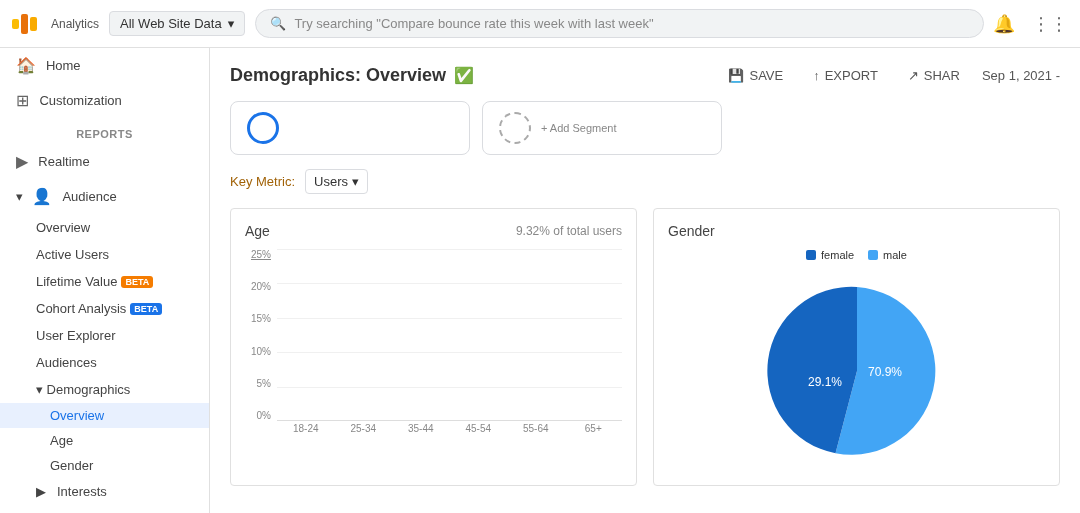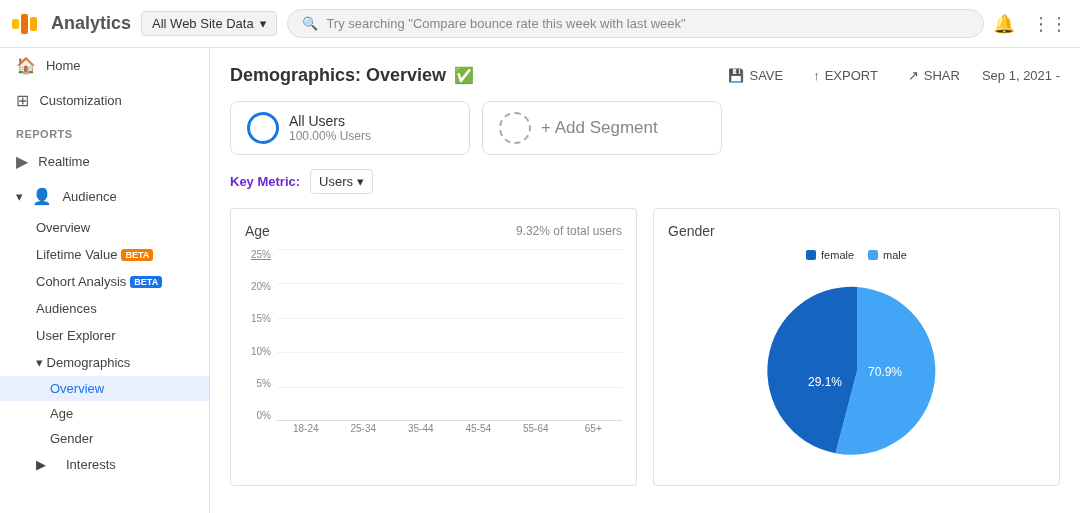--- a/index.html
+++ b/index.html
@@ -9,21 +9,21 @@
     .top-nav {
       display: flex; align-items: center; height: 48px;
       background: #fff; border-bottom: 1px solid #e0e0e0;
       padding: 0 12px; gap: 10px; flex-shrink: 0;
     }
     .logo-icon { display: flex; align-items: center; gap: 2px; }
     .logo-bar { width: 7px; border-radius: 2px; }
     .logo-bar-1 { height: 14px; background: #f9ab00; }
     .logo-bar-2 { height: 20px; background: #e8710a; }
     .logo-bar-3 { height: 10px; background: #fbbc04; }
-    .logo-text { font-size: 18px; font-weight: 700; color: #555; margin-left: 4px; }
+    .logo-text { font-size: 12px; font-weight: 400; color: #555; margin-left: 4px; }
     .property-selector {
       display: flex; align-items: center; background: #f1f3f4;
       border: 1px solid #dadce0; border-radius: 4px; padding: 4px 10px;
       font-size: 13px; cursor: pointer; gap: 6px; color: #333;
     }
     .search-bar {
       flex: 1; display: flex; align-items: center; background: #f1f3f4;
       border: 1px solid #dadce0; border-radius: 20px; padding: 6px 14px; gap: 8px;
       color: #888; font-size: 13px;
     }
@@ -33,21 +33,21 @@
     
     .main-layout { display: flex; flex: 1; overflow: hidden; }
 
     
     .sidebar { width: 210px; background: #fff; border-right: 1px solid #e0e0e0; overflow-y: auto; flex-shrink: 0; }
     .sidebar-item {
       display: flex; align-items: center; padding: 8px 16px; gap: 10px;
       cursor: pointer; color: #444; font-size: 13px;
     }
     .sidebar-item .icon { font-size: 16px; color: #666; }
-    .sidebar-section-label { font-size: 11px; color: #888; padding: 10px 16px 4px; font-weight: 600; text-transform: uppercase; letter-spacing: 0.5px; }
+    .sidebar-section-label { font-size: 11px; color: #888; padding: 10px 16px 4px; font-weight: 600; text-transform: uppercase; letter-spacing: 0.5px; text-align: center; }
     .sidebar-sub-item {
       display: flex; align-items: center; padding: 6px 16px 6px 36px;
       cursor: pointer; color: #444; font-size: 13px;
     }
     .sidebar-sub-sub-item {
       display: flex; align-items: center; padding: 5px 16px 5px 50px;
       cursor: pointer; color: #444; font-size: 13px;
     }
     .sidebar-sub-sub-item.active { color: #1a73e8; background: #e8f0fe; }
     .badge-beta { font-size: 9px; background: #f57c00; color: #fff; padding: 1px 4px; border-radius: 3px; margin-left: 4px; font-weight: 700; }
@@ -74,25 +74,25 @@
     }
     .segment-circle {
       width: 32px; height: 32px; border-radius: 50%; border: 3px solid #1a73e8;
       display: flex; align-items: center; justify-content: center;
     }
     .segment-circle-empty {
       width: 32px; height: 32px; border-radius: 50%; border: 2px dashed #aaa;
     }
     .segment-name { font-size: 14px; font-weight: 500; }
     .segment-sub { font-size: 12px; color: #888; }
-    .add-segment { color: #888; font-size: 17px; display: flex; align-items: center; gap: 8px; }
+    .add-segment { color: #888; font-size: 11px; display: flex; align-items: center; gap: 8px; }
 
     
     .key-metric-row { display: flex; align-items: center; gap: 10px; margin-bottom: 14px; }
-    .key-metric-label { font-size: 13px; color: #6d28d9; font-weight: 700; }
+    .key-metric-label { font-size: 13px; color: #a16207; font-weight: 400; }
     .metric-select {
       border: 1px solid #dadce0; border-radius: 4px; padding: 4px 8px;
       font-size: 13px; cursor: pointer; display: flex; align-items: center; gap: 4px; background: #fff;
     }
 
     
     .charts-row { display: flex; gap: 16px; }
     .chart-card { border: 1px solid #e0e0e0; border-radius: 4px; padding: 14px; flex: 1; }
     .chart-header { display: flex; justify-content: space-between; align-items: center; margin-bottom: 10px; }
     .chart-title { font-size: 14px; font-weight: 500; color: #444; }
@@ -149,51 +149,54 @@
     <div class="sidebar-item">
       <span>▾</span>
       <span class="icon">👤</span>
       <span>Audience</span>
     </div>
 
     <div class="sidebar-sub-item">
       <span>Overview</span>
     </div>
     <div class="sidebar-sub-item">
+      <span>Active Users</span>
+    </div>
+    <div class="sidebar-sub-item">
       <span>Lifetime Value</span>
       <span class="badge-beta">BETA</span>
     </div>
     <div class="sidebar-sub-item">
       <span>Cohort Analysis</span>
       <br>
       <span class="badge-beta-blue">BETA</span>
     </div>
     <div class="sidebar-sub-item">
+      <span>User Explorer</span>
+    </div>
+    <div class="sidebar-sub-item">
       <span>Audiences</span>
-    </div>
-    <div class="sidebar-sub-item">
-      <span>User Explorer</span>
     </div>
     <div class="sidebar-sub-item">
       <span>▾</span>
       <span style="margin-left:4px;">Demographics</span>
     </div>
 
     <div class="sidebar-sub-sub-item active">
       <span>Overview</span>
     </div>
     <div class="sidebar-sub-sub-item">
       <span>Age</span>
     </div>
     <div class="sidebar-sub-sub-item">
       <span>Gender</span>
     </div>
     <div class="sidebar-sub-item">
       <span>▶</span>
-      <span style="margin-left:20px;">Interests</span>
+      <span style="margin-left:11px;">Interests</span>
     </div>
   </div>
 
   <div class="content">
 
     <div class="page-header">
       <div class="page-title">
         <span>Demographics: Overview</span>
         <span class="verified-icon">✅</span>
       </div>
@@ -210,24 +213,20 @@
           <span>↗</span>
           <span>SHAR</span>
         </div>
         <span class="date-range">Sep 1, 2021 -</span>
       </div>
     </div>
 
     <div class="segments-row">
       <div class="segment-card">
         <div class="segment-circle"></div>
-        <div>
-          <div class="segment-name">All Users</div>
-          <div class="segment-sub">100.00% Users</div>
-        </div>
       </div>
       <div class="segment-card">
         <div class="segment-circle-empty"></div>
         <div class="add-segment">+ Add Segment</div>
       </div>
     </div>
 
     <div class="key-metric-row">
       <span class="key-metric-label">Key Metric:</span>
       <div class="metric-select">

